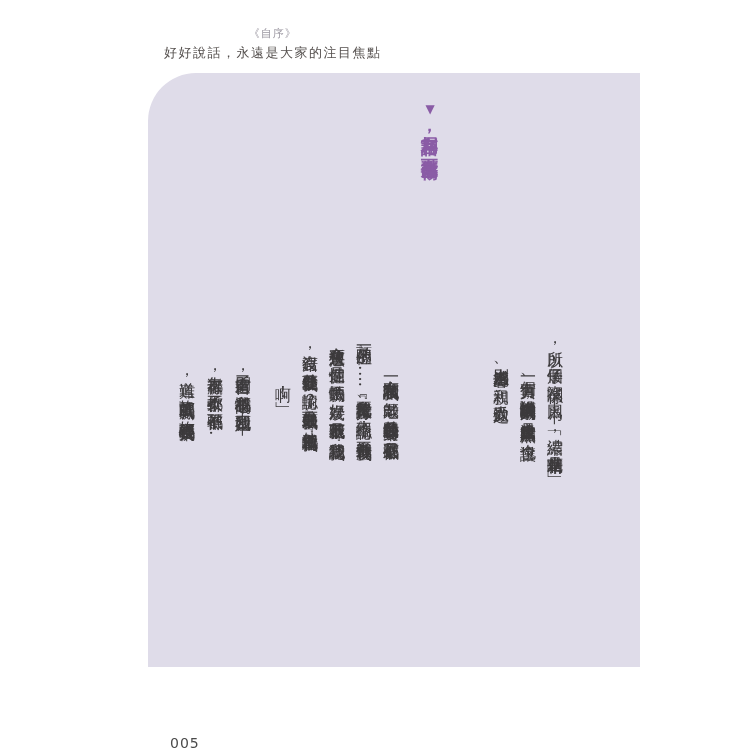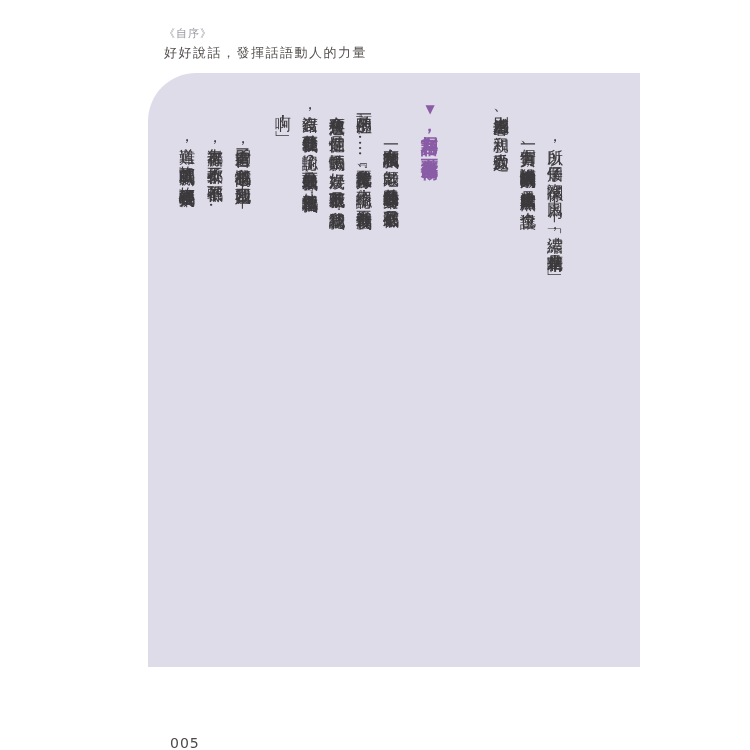--- a/index.html
+++ b/index.html
@@ -3,21 +3,21 @@
 <meta charset="utf-8">
 <style>
   * { margin:0; padding:0; box-sizing:border-box; }
   html,body { width:750px; height:750px; }
   body {
     background:#ffffff;
     font-family:"DejaVu Serif","Liberation Serif",serif;
     position:relative;
     overflow:hidden;
   }
-  .page { position:absolute; inset:0; }
+  .page { position:absolute; inset:0;text-align:center; }
 
   
   .book-header { position:absolute; left:164px; top:26px; }
   .chapter-tag {
     font-size:11px; color:#9a96a0; letter-spacing:1px;
     font-family:"DejaVu Sans","Liberation Sans",sans-serif;
   }
   .chapter-title {
     margin-top:3px; font-size:13px; color:#55504e; letter-spacing:1.5px;
     font-family:"DejaVu Sans","Liberation Sans",sans-serif;
@@ -75,21 +75,21 @@
     font-family:"DejaVu Sans","Liberation Sans",sans-serif;
   }
 </style>
 </head>
 <body>
 
 <div class="page">
 
   <header class="book-header">
     <div class="chapter-tag">《自序》</div>
-    <div class="chapter-title">好好說話，發揮話語動人的力量</div>
+    <div class="chapter-title">好好說話，永遠是大家的注目焦點</div>
   </header>
 
   <div class="panel">
 
     <div class="vcol ind c1">所以，個子矮，沒關係，因爲——「濃縮，就是精華啊！」</div>
     <div class="vcol ind c2">一個有實力、說話懂得「自我解嘲」的人，永遠是大家的注目焦點，也會讓</div>
     <div class="vcol c3">別人感覺溫馨、親和、受人歡迎。</div>
 
     <div class="section-head chd">
       <span class="marker">▼</span><span>犀利言語，有可能傷人傷己</span>

